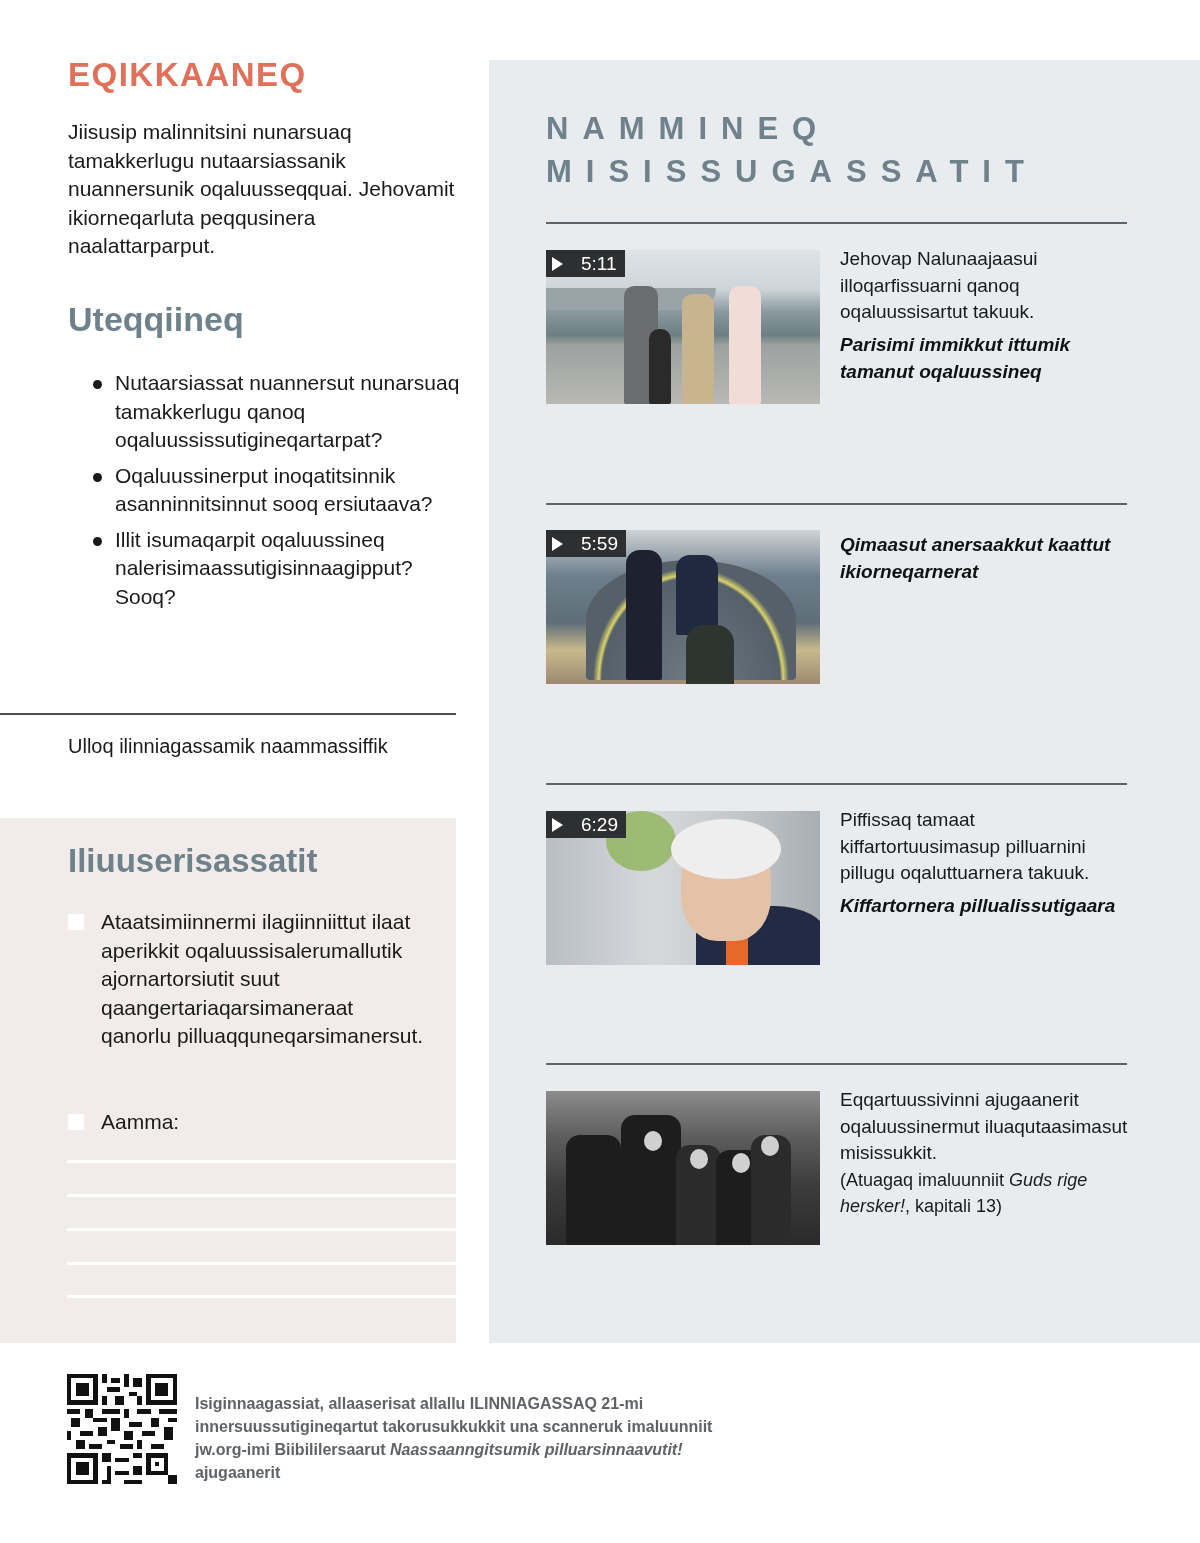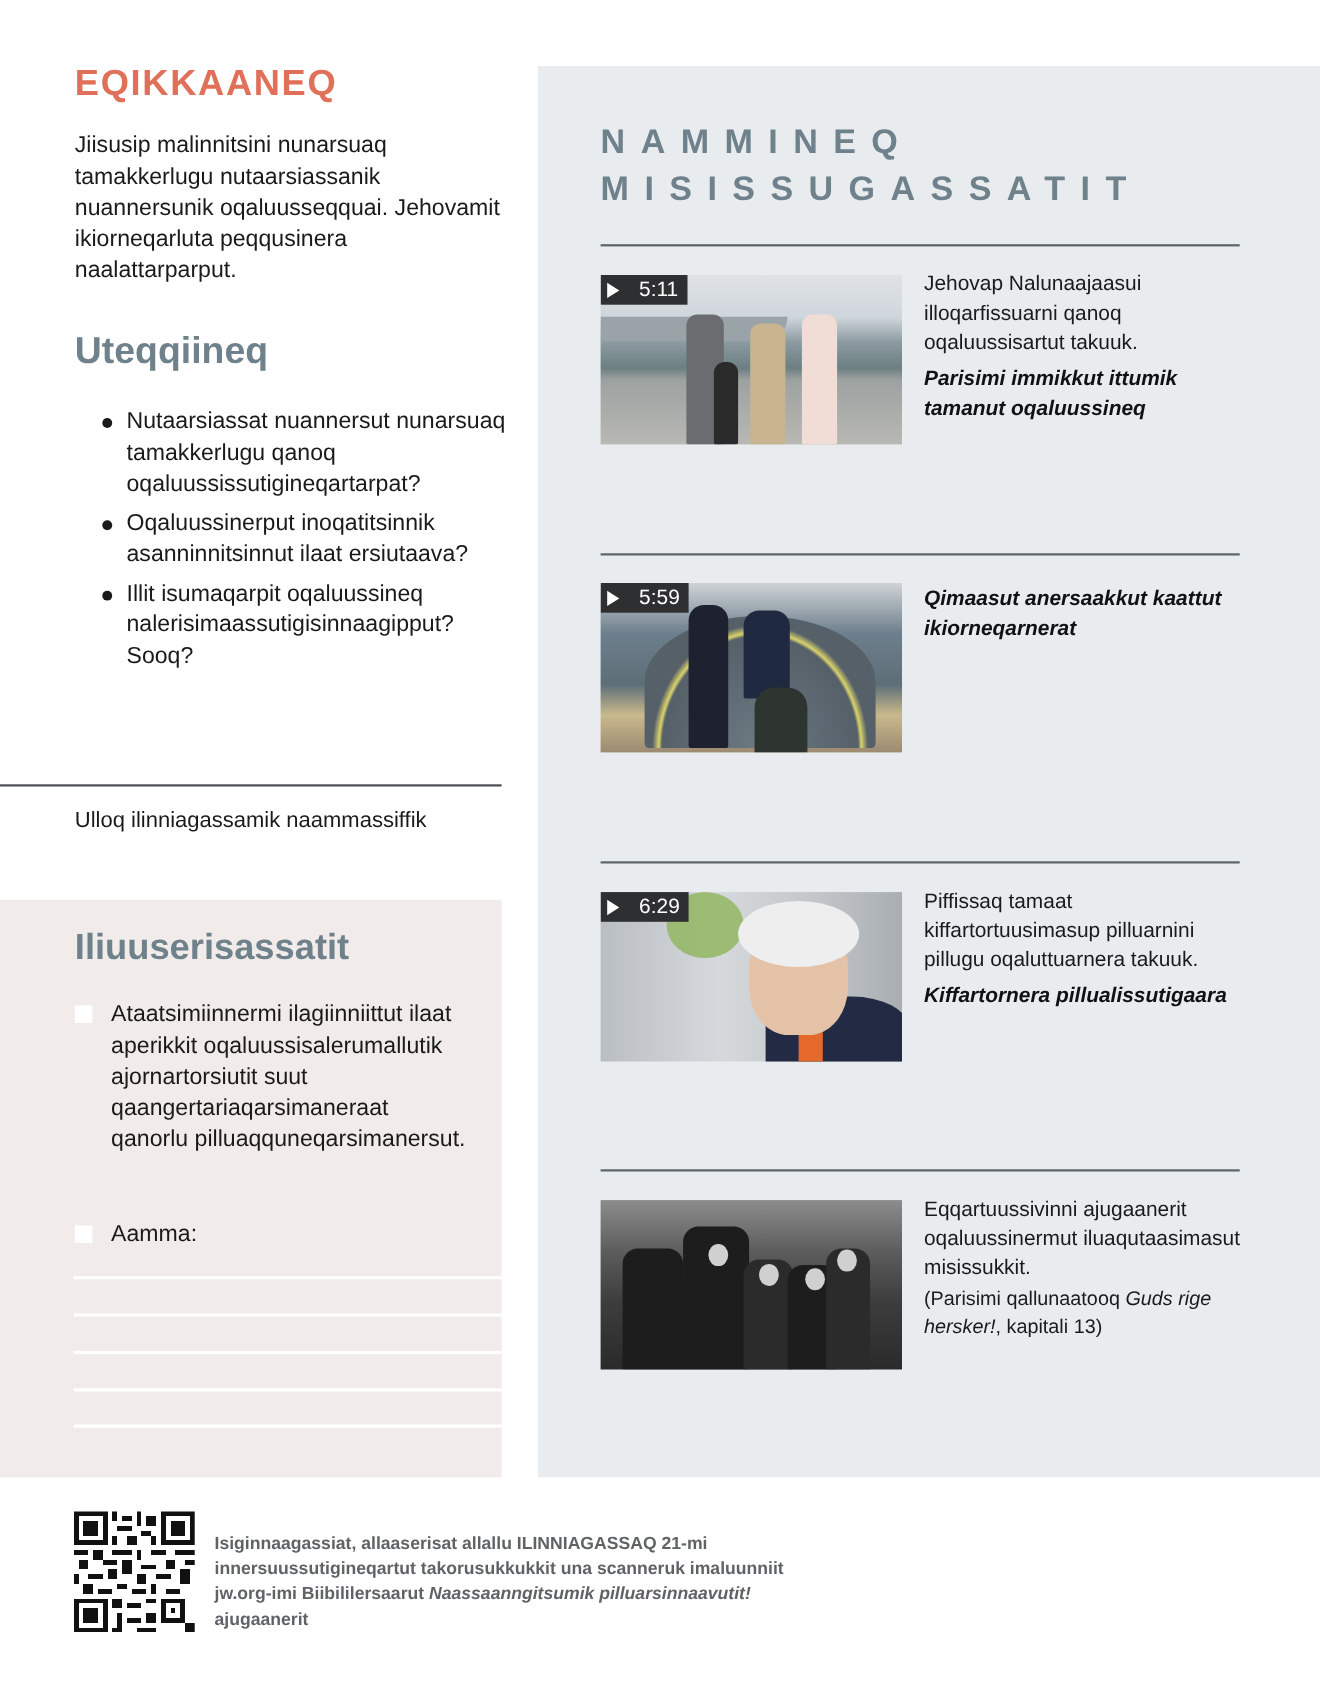--- a/index.html
+++ b/index.html
@@ -65,21 +65,21 @@
 </style>
 </head>
 <body>
 
 <h1 class="eq-title">EQIKKAANEQ</h1>
 <p class="eq-body">Jiisusip malinnitsini nunarsuaq tamakkerlugu nutaarsiassanik nuannersunik oqaluusseqquai. Jehovamit ikiorneqarluta peqqusinera naalattarparput.</p>
 
 <h2 class="ut-title">Uteqqiineq</h2>
 <ul class="ut-list">
   <li><span class="bullet"></span><span>Nutaarsiassat nuannersut nunarsuaq tamakkerlugu qanoq oqaluussissutigineqartarpat?</span></li>
-  <li><span class="bullet"></span><span>Oqaluussinerput inoqatitsinnik asanninnitsinnut ilaat ersiutaava?</span></li>
+  <li><span class="bullet"></span><span>Oqaluussinerput inoqatitsinnik asanninnitsinnut sooq ersiutaava?</span></li>
   <li><span class="bullet"></span><span>Illit isumaqarpit oqaluussineq nalerisimaassutigisinnaagipput? Sooq?</span></li>
 </ul>
 
 <div class="left-rule"></div>
 <div class="ulloq">Ulloq ilinniagassamik naammassiffik</div>
 
 <div class="beige-panel"></div>
 <h2 class="il-title">Iliuuserisassatit</h2>
 <div class="il-item il-item-1">
   <span class="check"></span>
@@ -168,21 +168,21 @@
     <div class="fig" style="left:130px;width:45px;height:100px;background:#2b2b2b"></div>
     <div class="fig" style="left:170px;width:45px;height:95px"></div>
     <div class="fig" style="left:205px;width:40px;height:110px;background:#2b2b2b"></div>
     <div class="head" style="left:98px;top:40px"></div>
     <div class="head" style="left:144px;top:58px"></div>
     <div class="head" style="left:186px;top:62px"></div>
     <div class="head" style="left:215px;top:45px"></div>
   </div>
   <div class="vtext">
     <p class="vdesc">Eqqartuussivinni ajugaanerit oqaluussinermut iluaqutaasimasut misissukkit.</p>
-    <p class="vcite"><span>(Parisimi qallunaatooq </span><i>Guds rige hersker!</i><span>, kapitali 13)</span></p>
+    <p class="vcite"><span>(Atuagaq imaluunniit </span><i>Guds rige hersker!</i><span>, kapitali 13)</span></p>
   </div>
 </div>
 
 <svg class="qr" viewBox="0 0 25 25" shape-rendering="crispEdges">
   <rect width="25" height="25" fill="#fff"></rect>
   <g fill="#111">
     <rect x="0" y="0" width="7" height="7"></rect>
       <rect x="1" y="1" width="5" height="5" fill="#fff"></rect>
       <rect x="2" y="2" width="3" height="3"></rect>
     <rect x="18" y="0" width="7" height="7"></rect>

